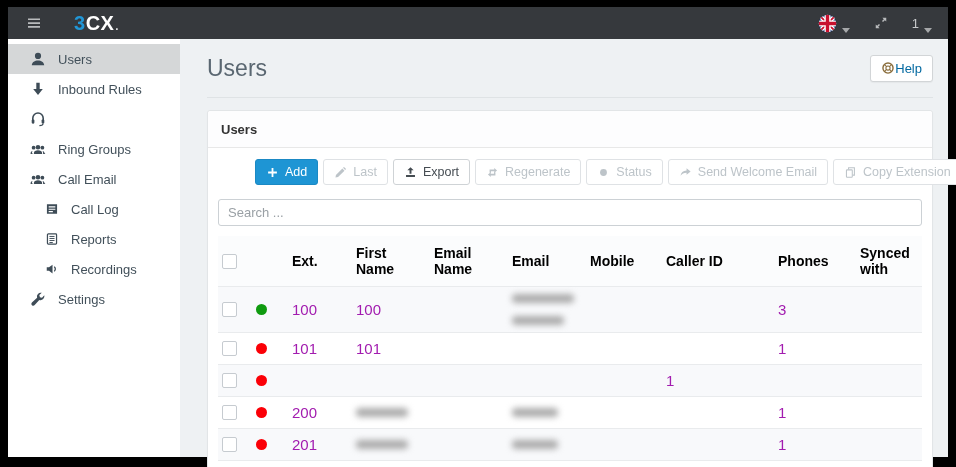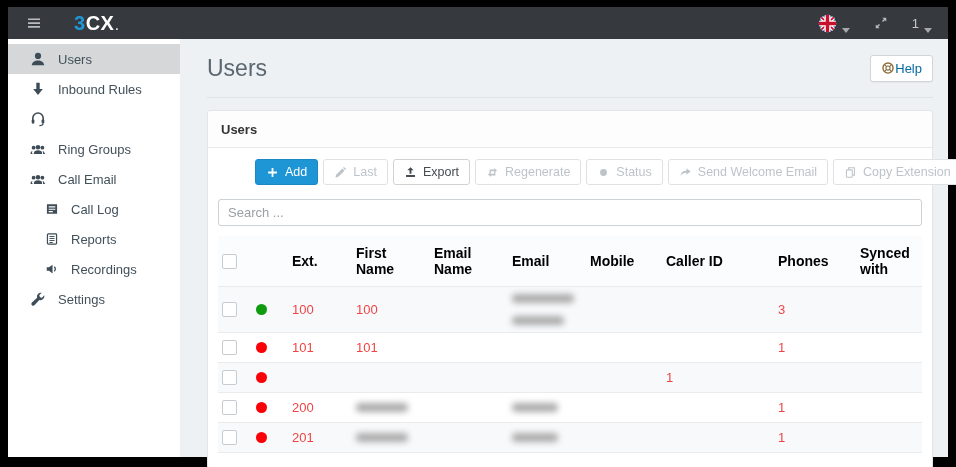--- a/index.html
+++ b/index.html
@@ -47,21 +47,21 @@
   .btn.disabled { color:#bdc4c9; border-color:#dfe2e5; cursor:default; }
   .search-wrap { padding:5px 10px 9px; }
   .search { width:100%; height:27px; border:1px solid #ccd1d5; border-radius:3px; padding:0 9px; font-size:13px; color:#555; outline:none; font-family:"Liberation Sans", sans-serif; }
   .search::placeholder { color:#9aa0a5; }
 
   .tbl { margin:1px 10px 15px; }
   .trow { display:grid; grid-template-columns:34px 36px 64px 78px 78px 78px 76px 112px 82px auto; align-items:center; border-bottom:1px solid #e9ebed; }
   .trow.head { background:#fbfcfd; }
   .trow.head .tcell { font-weight:bold; color:#000000; font-size:14px; padding:9px 4px; }
   .trow.stripe { background:#f8f9fb; }
-  .tcell { padding:7px 4px; font-size:13px; color:#ef4444; min-height:15px; }
+  .tcell { padding:7px 4px; font-size:15px; color:#a21caf; min-height:15px; }
   .checkbox { width:15px; height:15px; border:1px solid #c6cbd0; border-radius:2px; background:#fff; cursor:pointer; }
   .dot { width:11px; height:11px; border-radius:50%; }
   .blur-blob { height:9px; border-radius:4px; background:#ababab; filter:blur(3px); }
   .blob-gap { margin-top:13px; }
 </style>
 </head>
 <body>
 
 <div class="stage">
 

